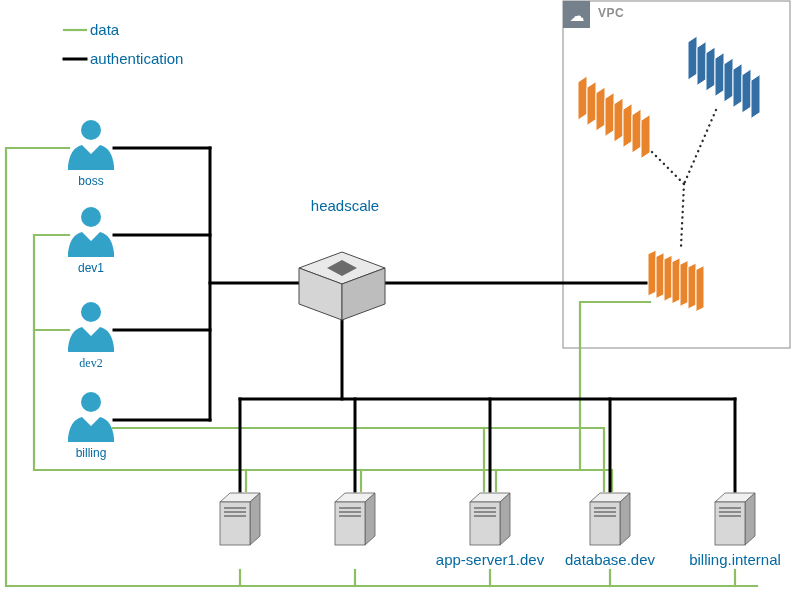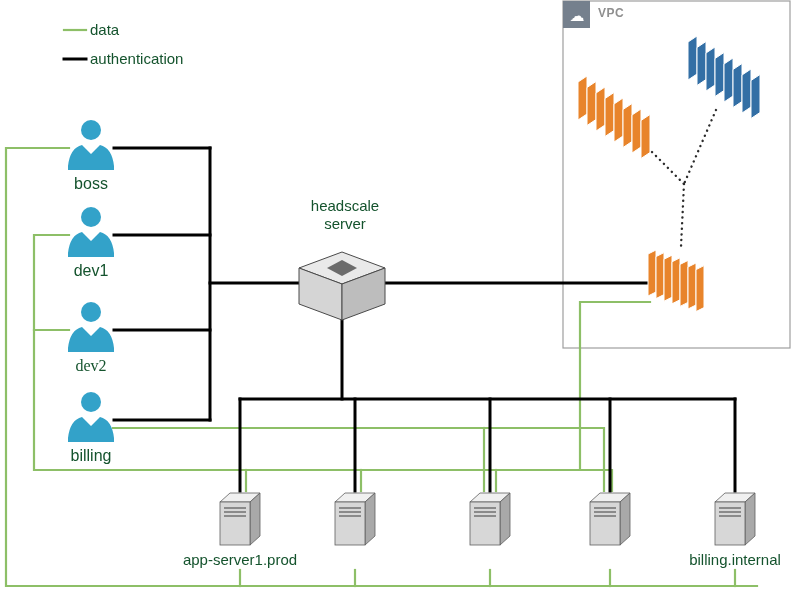--- a/index.html
+++ b/index.html
@@ -1,23 +1,23 @@
 <!DOCTYPE html>
 <html><head>
 <meta charset="utf-8">
 <style>
   html,body{margin:0;padding:0;background:#ffffff;}
   .stage{
     position:relative;width:792px;height:593px;background:#ffffff;overflow:hidden;
     font-family:"Liberation Sans","DejaVu Sans",sans-serif;
   }
   .stage svg{position:absolute;left:0;top:0;}
-  .lbl{position:absolute;color:#14532d;font-size:15px;line-height:1.2;white-space:nowrap;}
+  .lbl{position:absolute;color:#0369a1;font-size:15px;line-height:1.2;white-space:nowrap;}
   .lbl.center{text-align:center;}
-  .lbl.small{font-size:16px;}
+  .lbl.small{font-size:12px;}
   .vpc-tag{color:#8f8f8f;font-size:12px;font-weight:bold;letter-spacing:.5px;}
 </style>
 </head>
 <body>
 
 <div class="stage">
 
   <svg width="792" height="593" viewBox="0 0 792 593">
     <defs>
       <g id="person">
@@ -145,20 +145,20 @@
 
   <div class="lbl" style="left:90px;top:21px;">data</div>
   <div class="lbl" style="left:90px;top:50px;">authentication</div>
 
   <div class="lbl small center" style="left:51px;top:174px;width:80px;">boss</div>
   <div class="lbl small center" style="left:51px;top:261px;width:80px;">dev1</div>
   <div class="lbl small center" style="left:51px;top:356px;width:80px;font-family:Liberation Serif, serif;">dev2</div>
   <div class="lbl small center" style="left:51px;top:446px;width:80px;">billing</div>
 
   <div class="lbl center" style="left:285px;top:197px;width:120px;">headscale</div>
-  <div class="lbl center" style="left:285px;top:215px;width:120px;">server</div>
 
   <div class="lbl vpc-tag" style="left:598px;top:6px;">VPC</div>
 
-  <div class="lbl center" style="left:170px;top:551px;width:140px;">app-server1.prod</div>
+  <div class="lbl center" style="left:420px;top:551px;width:140px;">app-server1.dev</div>
+  <div class="lbl center" style="left:540px;top:551px;width:140px;">database.dev</div>
   <div class="lbl center" style="left:665px;top:551px;width:140px;">billing.internal</div>
 
 </div>
 
 </body></html>

